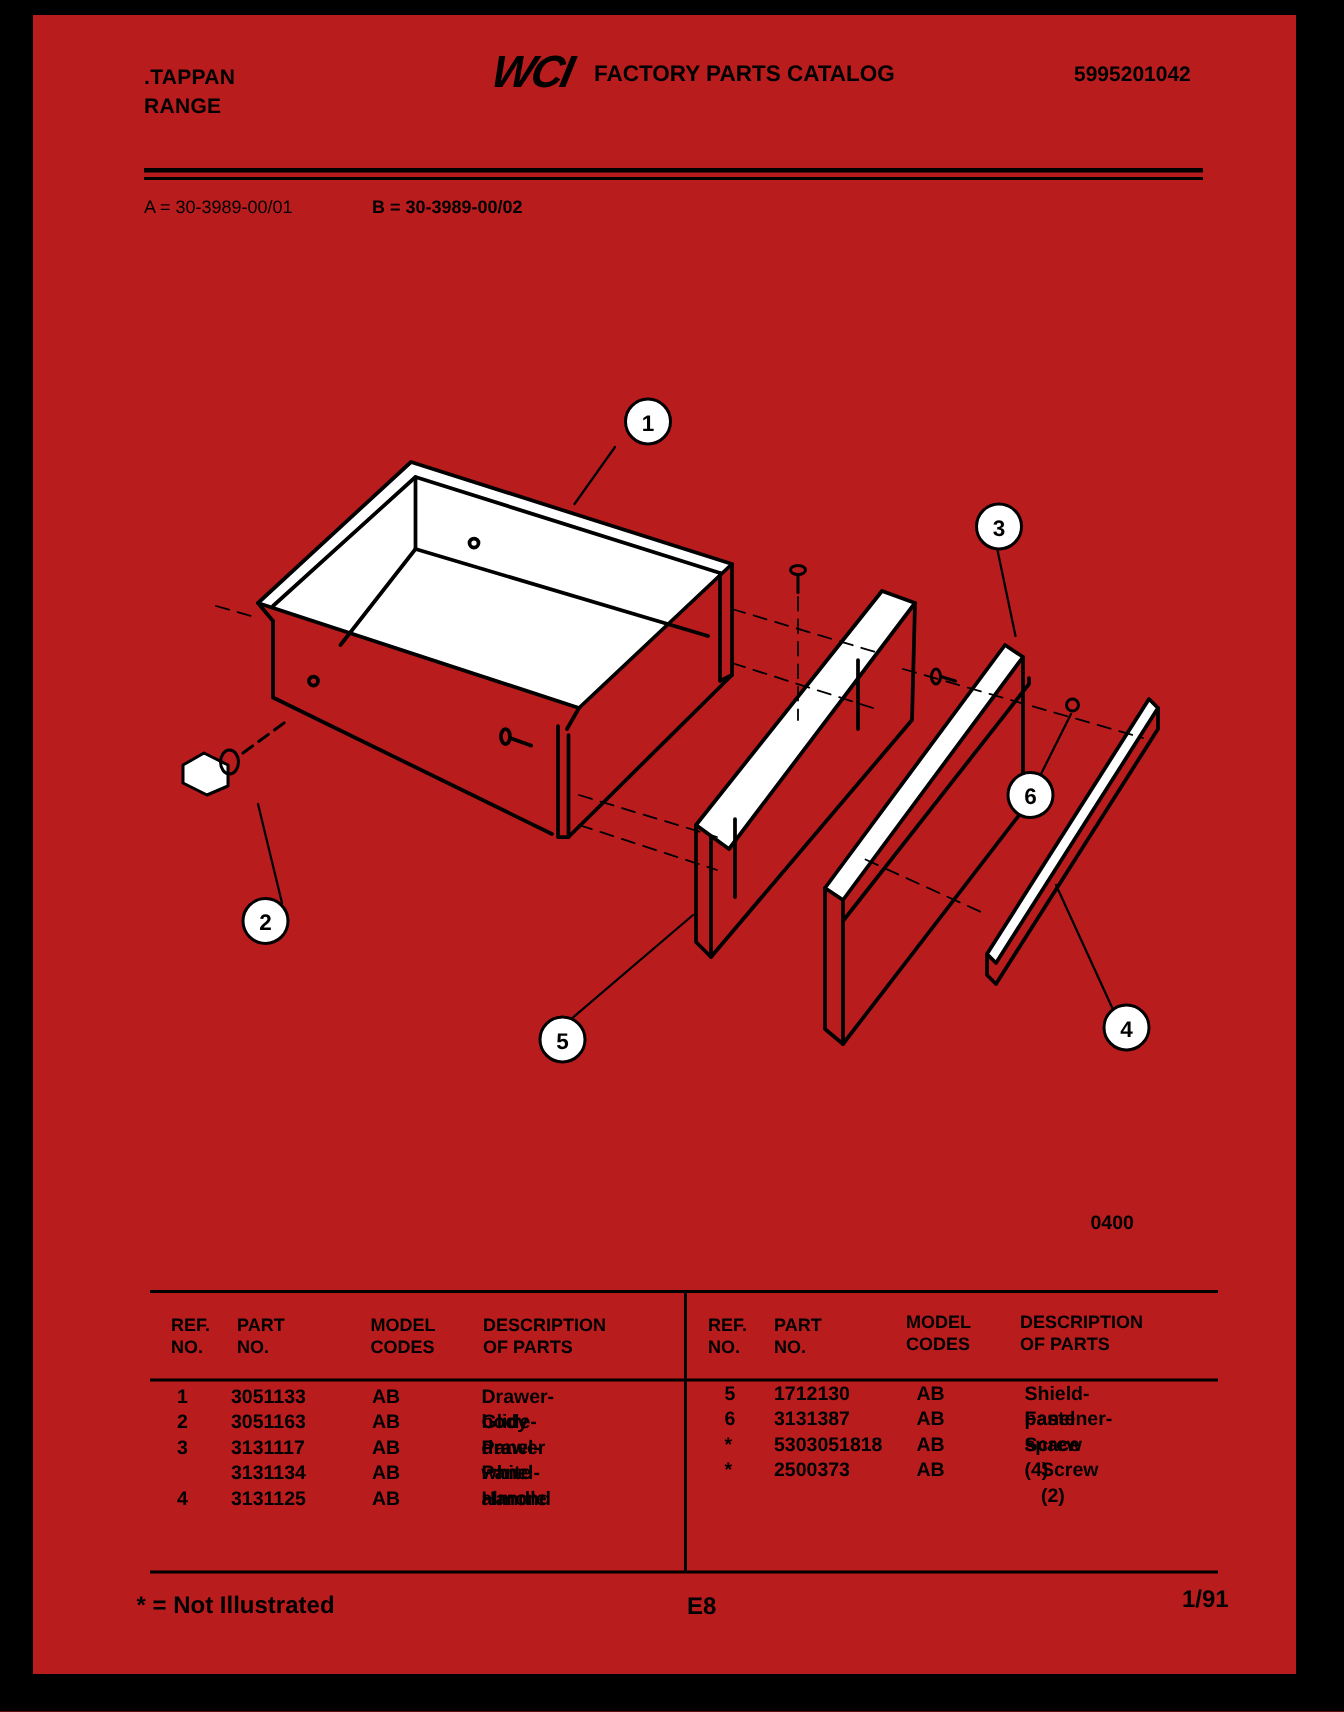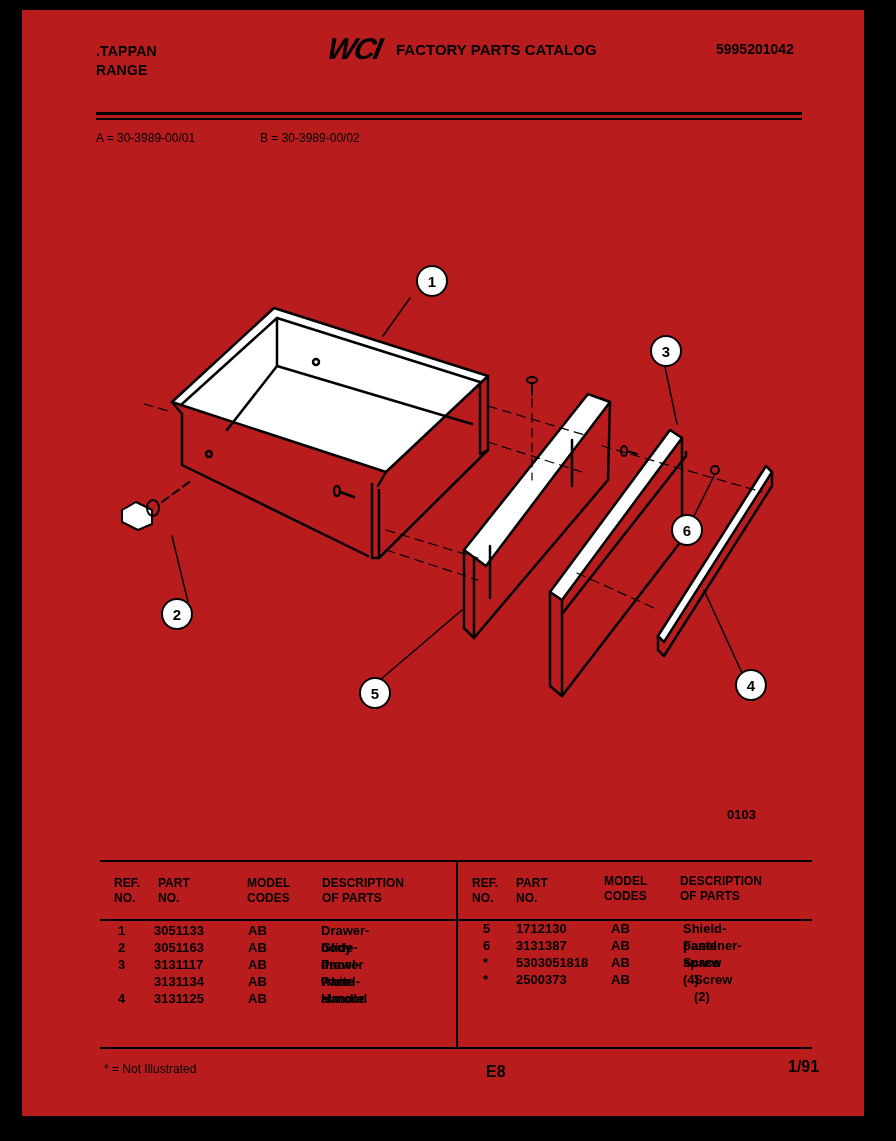--- a/index.html
+++ b/index.html
@@ -14,31 +14,31 @@
       background: #b91c1c;
     }
     .abs { position: absolute; }
     .hdr-left { left: 74px; top: 32px; font-size: 14px; line-height: 19px; font-weight: bold; letter-spacing: 0.2px; }
     .logo { left: 306px; top: 22px; font-size: 30px; font-weight: bold; font-style: italic; letter-spacing: -2px; transform: skewX(-12deg); }
     .catalog-title { left: 374px; top: 31px; font-size: 15px; font-weight: bold; }
     .catalog-no { left: 694px; top: 31px; font-size: 14px; font-weight: bold; }
     .rule1 { left: 74px; top: 102px; width: 706px; height: 3px; background: #000; }
     .rule2 { left: 74px; top: 108px; width: 706px; height: 2px; background: #000; }
     .model-a { left: 74px; top: 121px; font-size: 12px; font-weight: normal; }
-    .model-b { left: 238px; top: 121px; font-size: 12px; font-weight: normal; }
+    .model-b { left: 226px; top: 121px; font-size: 12px; font-weight: bold; }
     .diagram { left: 0; top: 0; width: 842px; height: 850px; }
     .fig-no { left: 705px; top: 797px; font-size: 13px; font-weight: bold; }
     .tbl-rule-top { left: 78px; top: 850px; width: 712px; height: 2px; background: #000; }
     .tbl-rule-mid { left: 78px; top: 909px; width: 712px; height: 2px; background: #000; }
     .tbl-rule-bot { left: 78px; top: 1037px; width: 712px; height: 2px; background: #000; }
     .tbl-vsep { left: 434px; top: 850px; width: 2px; height: 188px; background: #000; }
     .col-h { font-size: 12px; font-weight: bold; line-height: 15px; }
     .cell { font-size: 13px; font-weight: bold; line-height: 17px; }
-    .footer-note { left: 82px; top: 1052px; font-size: 12px; font-weight: normal; }
-    .footer-page { left: 436px; top: 1053px; font-size: 16px; font-weight: bold; margin-left: 28px; }
+    .footer-note { left: 69px; top: 1052px; font-size: 16px; font-weight: bold; }
+    .footer-page { left: 436px; top: 1053px; font-size: 16px; font-weight: bold; }
     .footer-date { left: 766px; top: 1048px; font-size: 16px; font-weight: bold; }
   </style>
 </head>
 <body>
 
 <div class="page">
 
   <div class="abs hdr-left">
     <div>.TAPPAN</div>
     <div>RANGE</div>
@@ -140,21 +140,21 @@
     <g font-family="Liberation Sans, sans-serif" font-size="15" font-weight="bold" text-anchor="middle" fill="#000">
       <text x="410" y="277">1</text>
       <text x="155" y="610">2</text>
       <text x="644" y="347">3</text>
       <text x="729" y="681">4</text>
       <text x="353" y="689">5</text>
       <text x="665" y="526">6</text>
     </g>
   </svg>
 
-  <div class="abs fig-no">0103</div>
+  <div class="abs fig-no">0400</div>
 
   <div class="abs tbl-rule-top"></div>
   <div class="abs tbl-rule-mid"></div>
   <div class="abs tbl-rule-bot"></div>
   <div class="abs tbl-vsep"></div>
 
   <div class="abs col-h" style="left:92px;top:866px;">
     <div>REF.</div>
       <div>NO.</div>
   </div>

